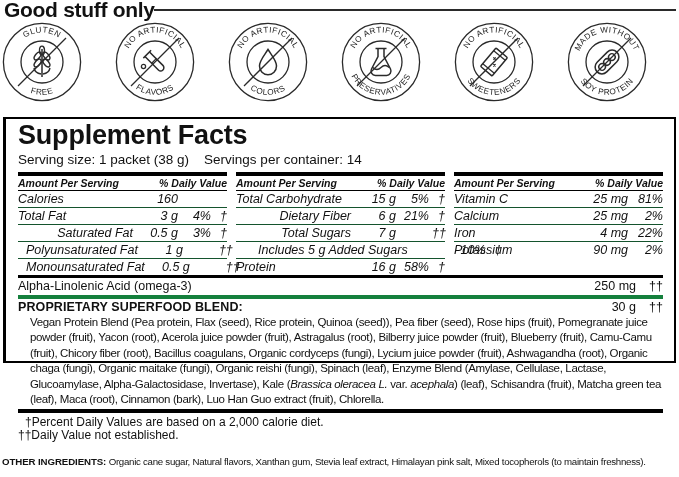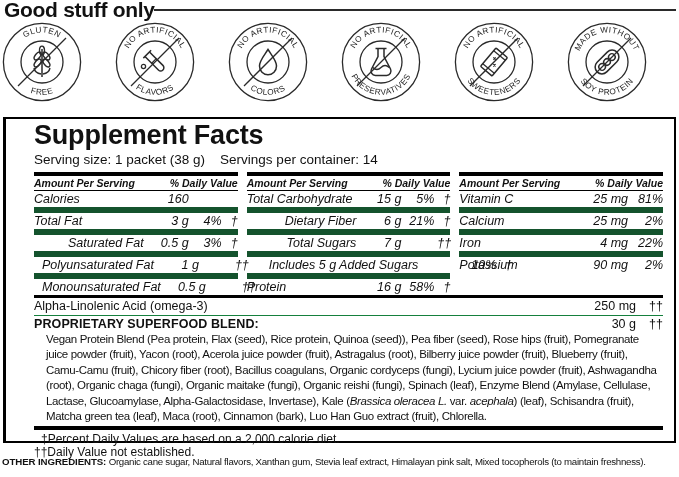--- a/index.html
+++ b/index.html
@@ -11,40 +11,40 @@
   }
   .top-title{position:absolute;left:4px;top:-2px;font-size:21px;font-weight:bold;letter-spacing:-0.3px;}
   .title-rule{position:absolute;left:154px;right:3px;top:9px;height:2px;background:#2a2a2a;}
   .badges{position:absolute;left:2px;top:22px;display:flex;gap:33px;}
   .badge{width:80px;height:80px;}
   .badge svg{display:block;}
   .badge text{font-family:"Liberation Sans",sans-serif;font-size:8.2px;letter-spacing:0.55px;fill:#222;}
   .badge .ring,.badge .slash,.badge .icon-stroke{stroke:#2a2a2a;fill:none;}
 
   .panel{
-    position:absolute;left:3px;top:117px;width:673px;height:326px;
+    position:absolute;left:3px;top:117px;width:673px;height:246px;
     border:2px solid #000;border-left-width:3px;box-sizing:border-box;
-    padding:1px 11px 0 28px;background:#fff;
+    padding:1px 11px 0 12px;background:#fff;
   }
   .sf-title{font-size:27px;font-weight:bold;letter-spacing:-0.2px;line-height:31px;}
   .serving{font-size:13.5px;line-height:16px;display:flex;gap:15px;margin-top:1px;}
   .cols{display:flex;gap:9px;margin-top:4px;}
   .col{flex:1;min-width:0;font-style:italic;}
   .bar{height:3.5px;background:#000;}
   .colhdr{display:flex;justify-content:space-between;font-size:10.5px;font-weight:bold;line-height:13px;padding-top:1px;border-bottom:1.5px solid #000;}
-  .nrow{display:grid;grid-template-columns:1fr 42px 30px 13px;column-gap:3px;font-size:12.5px;line-height:16px;border-bottom:6px solid #14532d;align-items:baseline;}
+  .nrow{display:grid;grid-template-columns:1fr 42px 30px 13px;column-gap:3px;font-size:12.5px;line-height:16px;border-bottom:1px solid #14532d;align-items:baseline;}
   .nrow.no-dag{grid-template-columns:1fr 52px 32px;}
   .col .nrow:last-child{border-bottom:none;}
   .nlabel{white-space:nowrap;overflow:visible;}
   .ind1{padding-left:8px;text-align:right;}
   .ind2{padding-left:22px;}
   .namt,.ndv,.ndag{text-align:right;white-space:nowrap;}
   .fullbar{height:3.5px;background:#000;}
   .ala,.blend{display:grid;grid-template-columns:1fr 62px 24px;column-gap:3px;font-size:12.5px;line-height:16.5px;align-items:baseline;}
-  .ala{border-bottom:1px solid #15803d;}
+  .ala{border-bottom:4px solid #15803d;}
   .blend .nlabel{font-weight:bold;letter-spacing:0.1px;}
   .ingredients{font-size:11.5px;letter-spacing:-0.35px;line-height:15.4px;padding-left:12px;padding-bottom:2px;text-align:left;}
   .ingredients i{font-style:italic;}
   .footnotes{font-size:12px;line-height:12.6px;margin-top:3px;}
   .fn-1{padding-left:7px;}
   .other{position:absolute;left:2px;top:456px;font-size:9.7px;letter-spacing:-0.28px;line-height:12px;white-space:nowrap;}
   .other b{letter-spacing:-0.1px;}
 </style>
 </head>
 <body>

